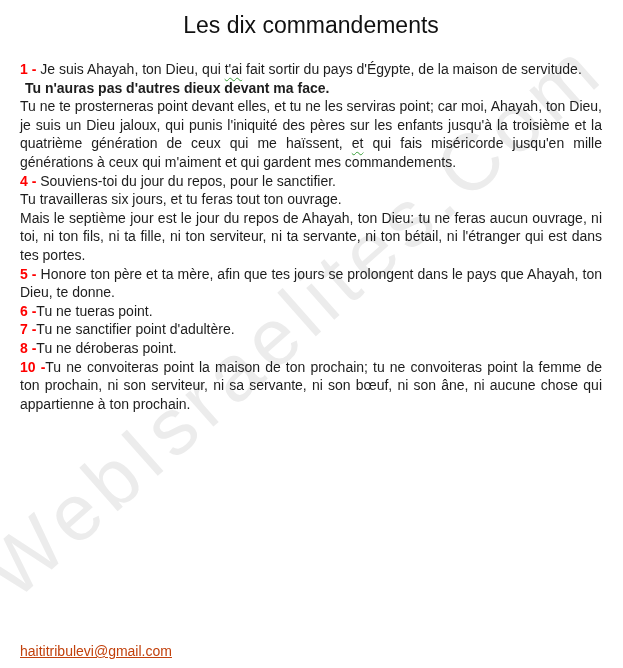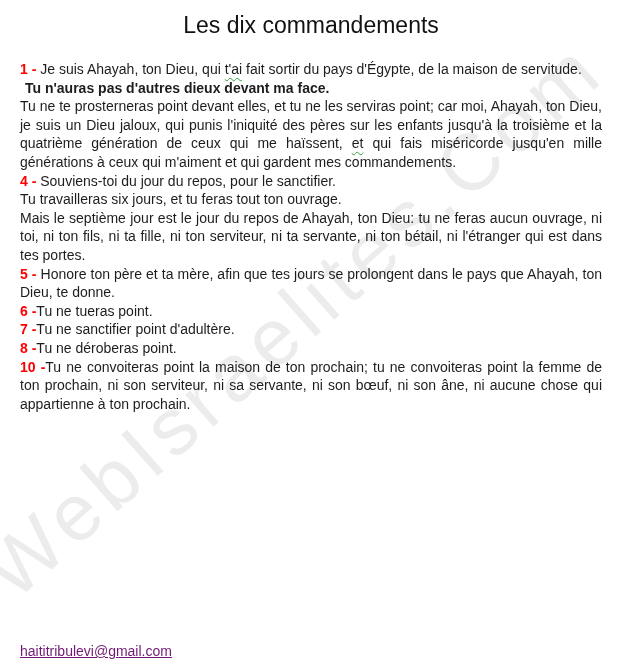--- a/index.html
+++ b/index.html
@@ -53,21 +53,21 @@
     text-decoration-color:#3aa03a;
     text-decoration-thickness:1px;
     text-underline-offset:3px;
   }
   .email{
     position:absolute;
     z-index:1;
     left:20px;
     bottom:9px;
     font-size:14px;
-    color:#701a75;
+    color:#c2410c;
     text-decoration:underline;
     cursor:pointer;
   }
 </style>
 </head>
 <body>
 
 <div class="page">
 
   <div class="watermark">WebIsraelites.Com</div>

